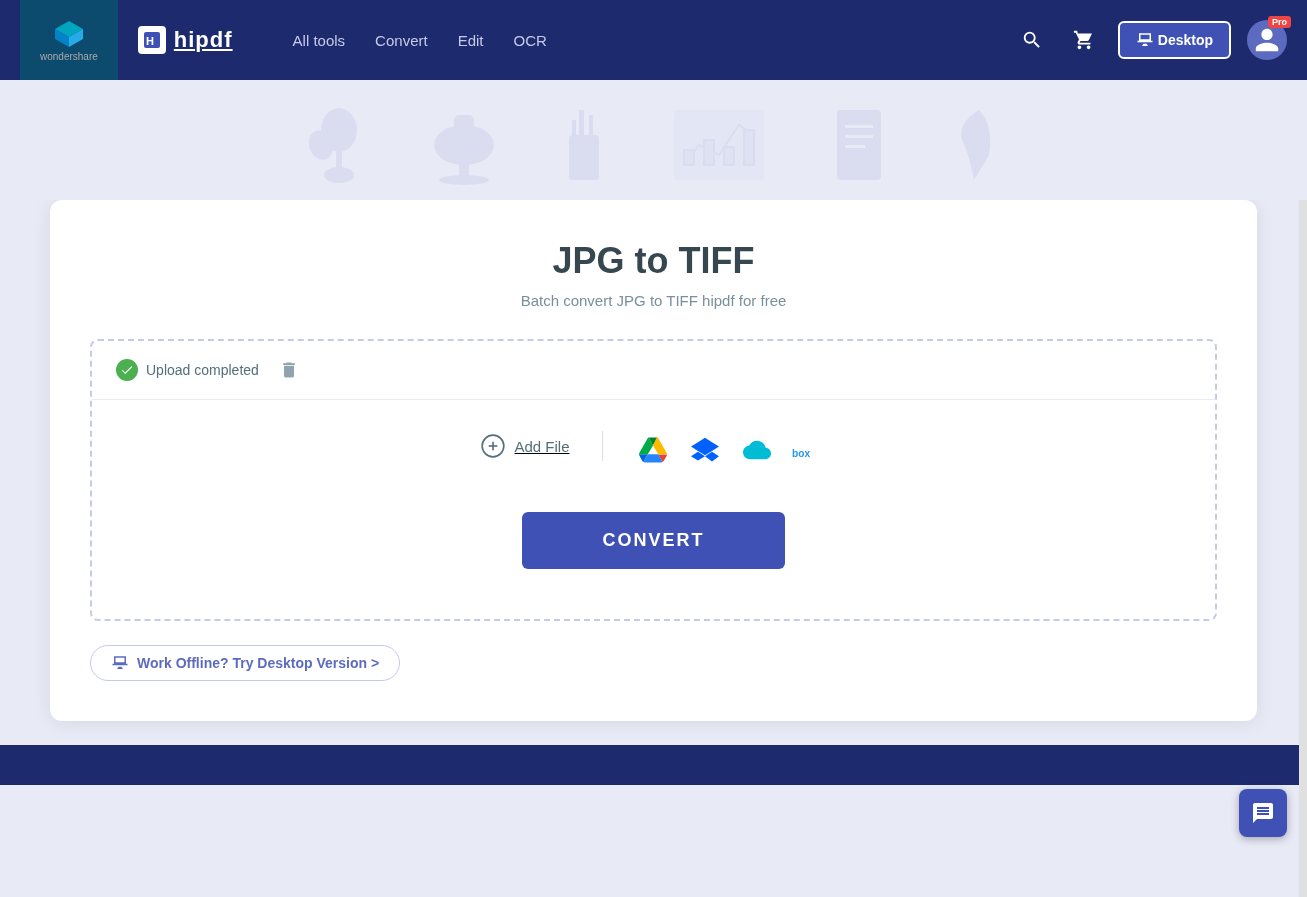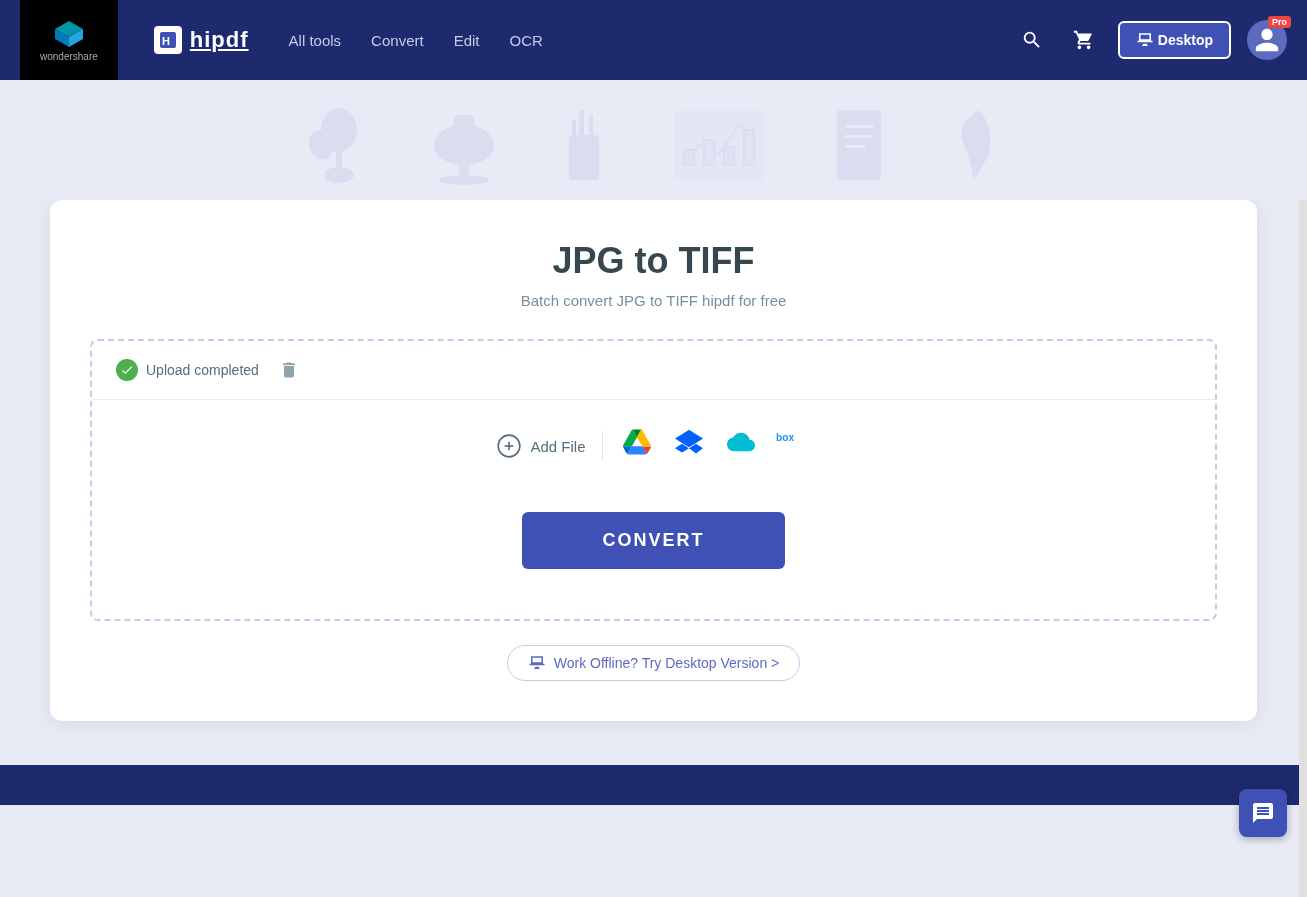--- a/index.html
+++ b/index.html
@@ -3,85 +3,85 @@
   <meta charset="utf-8">
   <style>
     * { margin: 0; padding: 0; box-sizing: border-box; }
     body { font-family: -apple-system, BlinkMacSystemFont, 'Segoe UI', Arial, sans-serif; background: #e8eaf6; width: 1307px; min-height: 897px; overflow-x: hidden; }
 
     
     .navbar {
       display: flex; align-items: center; background: #1e2a6e; height: 80px; padding: 0 20px; position: relative; z-index: 10;
     }
     .navbar-brand {
-      display: flex; align-items: center; gap: 0; background: #000000; height: 80px; padding: 0 20px; margin-right: 36px;
+      display: flex; align-items: center; gap: 0; background: #0c4a6e; height: 80px; padding: 0 20px; margin-right: 20px;
     }
     .wondershare-logo {
       display: flex; flex-direction: column; align-items: center;
     }
     .ws-icon { width: 36px; height: 30px; }
     .ws-label { color: #aaa; font-size: 10px; margin-top: 2px; }
     .hipdf-brand { display: flex; align-items: center; gap: 8px; margin-right: 40px; }
     .hipdf-icon { width: 28px; height: 28px; background: white; border-radius: 4px; display: flex; align-items: center; justify-content: center; }
     .hipdf-text { color: white; font-size: 22px; font-weight: 600; letter-spacing: 1px; text-decoration: underline; }
-    .nav-links { display: flex; align-items: center; gap: 30px; flex: 1; }
+    .nav-links { display: flex; align-items: center; gap: 30px; flex: 1; margin-left: 20px; }
     .nav-link { color: #c5cae9; font-size: 15px; text-decoration: none; cursor: pointer; }
     .nav-actions { display: flex; align-items: center; gap: 16px; margin-left: auto; }
     .nav-icon-btn { background: none; border: none; cursor: pointer; color: white; font-size: 20px; display: flex; align-items: center; justify-content: center; width: 36px; height: 36px; }
     .desktop-btn { background: #3f51b5; border: 2px solid white; color: white; border-radius: 6px; padding: 8px 16px; font-size: 14px; font-weight: 600; cursor: pointer; display: flex; align-items: center; gap: 4px; }
     .avatar-wrap { position: relative; }
     .avatar { width: 40px; height: 40px; border-radius: 50%; background: #5c6bc0; display: flex; align-items: center; justify-content: center; cursor: pointer; overflow: hidden; }
     .avatar svg { width: 28px; height: 28px; fill: white; }
     .pro-badge { position: absolute; top: -4px; right: -4px; background: #ef4444; color: white; font-size: 9px; font-weight: bold; padding: 1px 4px; border-radius: 3px; }
 
     
     .hero-bg {
       background: #e8eaf6; padding: 0; position: relative; height: 120px; overflow: hidden; display: flex; align-items: center; justify-content: center;
     }
     .hero-icons {
       display: flex; align-items: flex-end; gap: 60px; opacity: 0.3; padding: 10px 0;
     }
 
     
-    .main-container { padding: 0 50px 44px; }
+    .main-container { padding: 0 50px 24px; }
     .card {
       background: white; border-radius: 12px; padding: 40px; box-shadow: 0 2px 20px rgba(0,0,0,0.08);
     }
     .card-title { text-align: center; font-size: 36px; font-weight: 700; color: #37474f; margin-bottom: 10px; }
     .card-subtitle { text-align: center; color: #78909c; font-size: 15px; margin-bottom: 30px; }
 
     
     .file-zone { border: 2px dashed #c5cae9; border-radius: 8px; padding: 0; }
     .file-row {
       display: flex; align-items: center; padding: 18px 24px; border-bottom: 1px solid #e8eaf6;
     }
     .file-name { color: #3949ab; font-size: 14px; flex: 1; }
     .upload-status { display: flex; align-items: center; gap: 8px; color: #546e7a; font-size: 14px; }
     .check-circle { width: 22px; height: 22px; border-radius: 50%; background: #4caf50; display: flex; align-items: center; justify-content: center; }
     .check-circle svg { width: 14px; height: 14px; fill: white; }
     .delete-btn { background: none; border: none; cursor: pointer; color: #90a4ae; font-size: 18px; margin-left: 20px; display: flex; align-items: center; }
 
     .add-file-row {
-      display: flex; align-items: center; justify-content: center; gap: 16px; padding: 28px;
+      display: flex; align-items: center; justify-content: center; gap: 32px; padding: 28px; text-decoration: underline;
     }
     .add-file-btn {
       display: flex; align-items: center; gap: 8px; background: none; border: none; cursor: pointer; color: #546e7a; font-size: 15px; font-weight: 500;
     }
     .divider-v { width: 1px; height: 30px; background: #e0e0e0; }
     .cloud-icons { display: flex; align-items: center; gap: 16px; }
-    .cloud-icon-btn { background: none; border: none; cursor: pointer; width: 36px; height: 36px; display: flex; align-items: flex-start; justify-content: center; border-radius: 50%; }
+    .cloud-icon-btn { background: none; border: none; cursor: pointer; width: 36px; height: 36px; display: flex; align-items: flex-end; justify-content: center; border-radius: 50%; }
 
     
     .convert-wrap { display: flex; justify-content: center; margin: 20px 0 10px; }
     .convert-btn {
       background: #3f51b5; color: white; border: none; border-radius: 6px; padding: 18px 80px; font-size: 18px; font-weight: 700; letter-spacing: 2px; cursor: pointer; transition: background 0.2s;
     }
 
     
-    .offline-bar { display: flex; align-items: center; justify-content: center; margin-top: 24px; }
+    .offline-bar { display: flex; align-items: center; justify-content: flex-start; margin-top: 24px; font-weight: bold; }
     .offline-link { display: flex; align-items: center; gap: 8px; color: #5c6bc0; font-size: 14px; border: 1px solid #c5cae9; border-radius: 20px; padding: 8px 20px; cursor: pointer; text-decoration: none; }
     .offline-link svg { width: 18px; height: 18px; fill: #5c6bc0; }
 
     
     .footer { background: #1e2a6e; height: 40px; margin-top: auto; }
 
     
     .float-chat { position: fixed; bottom: 60px; right: 20px; width: 48px; height: 48px; background: #3f51b5; border-radius: 8px; display: flex; align-items: center; justify-content: center; cursor: pointer; box-shadow: 0 2px 8px rgba(0,0,0,0.3); }
     .float-chat svg { width: 24px; height: 24px; fill: white; }
 

